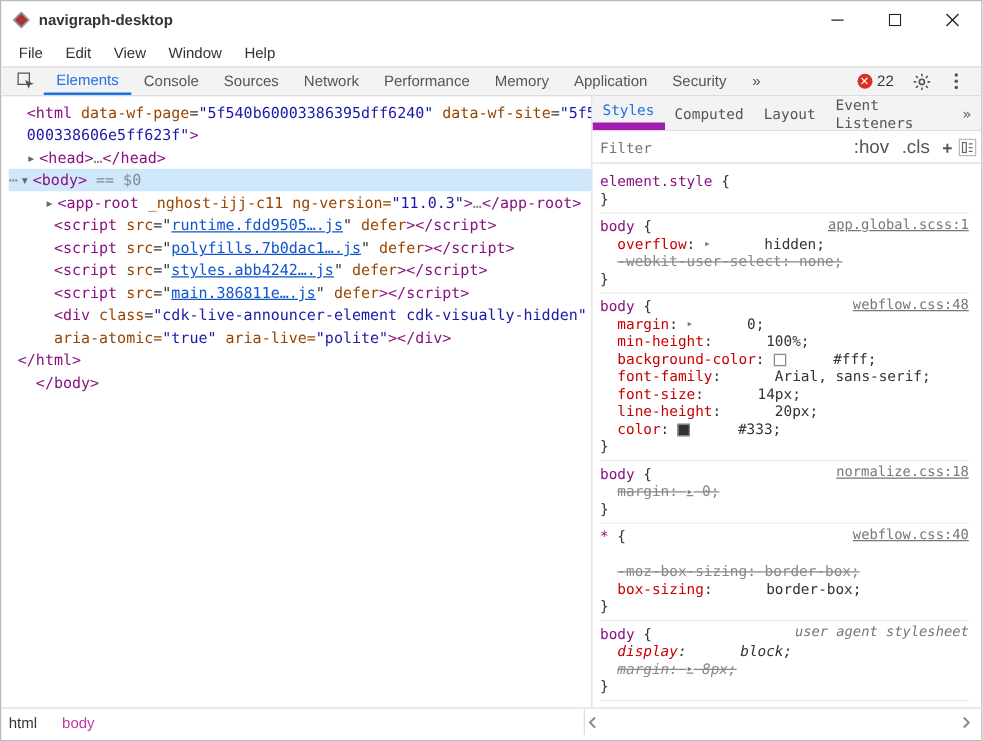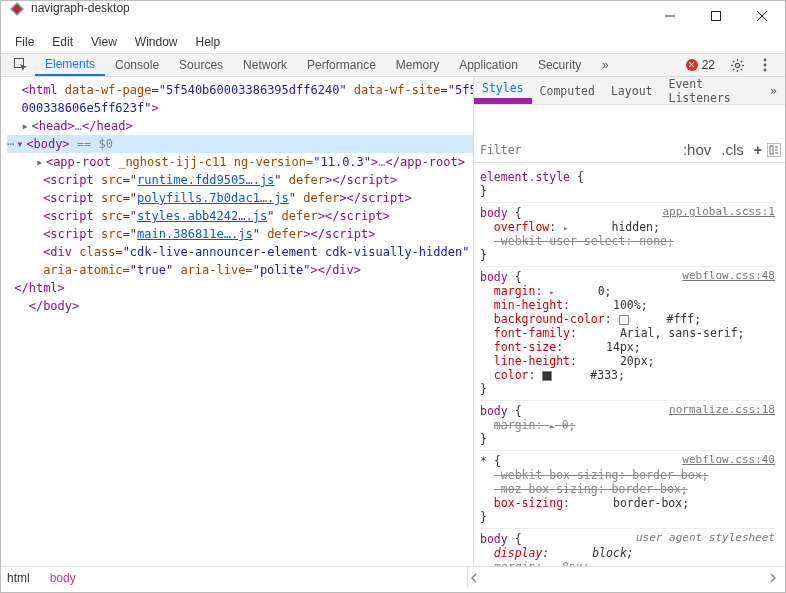--- a/index.html
+++ b/index.html
@@ -1,19 +1,19 @@
 <!DOCTYPE html>
 <html><head>
 <meta charset="utf-8">
 <style>
 * { box-sizing: border-box; }
 html, body { margin: 0; padding: 0; font-family: "Segoe UI", Arial, sans-serif; font-size: 12px; color: #333; }
 body { width: 786px; height: 593px; border: 1px solid #bbb; overflow: hidden; background: #fff; }
 
-.titlebar { height: 30px; display: flex; padding: 0 0 0 8px; }
+.titlebar { height: 30px; display: flex; align-items: center; padding: 0 0 0 8px; font-weight: bold; }
 .titlebar .appicon { width: 16px; height: 16px; display: flex; align-items: center; justify-content: center; margin-right: 6px; }
 .titlebar .title { font-size: 12px; }
 .titlebar .spacer { flex: 1; }
 .titlebar .winbtn { width: 46px; height: 30px; display: flex; align-items: center; justify-content: center; }
 
 .menubar { height: 22px; display: flex; align-items: center; padding: 0 6px; gap: 2px; }
 .menubar span { padding: 2px 8px; font-size: 12px; }
 
 .tabbar { height: 24px; border-top: 1px solid #ddd; border-bottom: 1px solid #ddd; display: flex; align-items: stretch; padding: 0 6px; background: #f3f3f3; }
 .tabbar .toolbtn { width: 28px; display: flex; align-items: center; justify-content: center; color: #555; }
@@ -32,21 +32,21 @@
 .t-tag { color: #881280; }
 .t-attr { color: #994500; }
 .t-val { color: #1a1aa6; }
 .t-link { color: #1155cc; text-decoration: underline; }
 .t-gray { color: #888; }
 
 .right { width: 312px; border-left: 1px solid #ddd; display: flex; flex-direction: column; font-family: Menlo, Consolas, monospace; font-size: 11.5px; overflow: hidden; }
 .styletabs { height: 28px; border-bottom: 1px solid #ddd; display: flex; align-items: stretch; background: #f3f3f3; }
 .styletabs .stab { padding: 0 8px; display: flex; align-items: center; color: #555; }
 .styletabs .stab.active { color: #1a73e8; border-bottom: 6px solid #a21caf; }
-.filterbar { height: 26px; border-bottom: 1px solid #ddd; display: flex; align-items: center; background: #fff; margin-top: 32px; }
+.filterbar { height: 26px; border-bottom: 1px solid #ddd; display: flex; align-items: center; background: #fff; }
 .filterbar input { border: none; flex: 1; padding: 4px 6px; font-family: inherit; font-size: 11.5px; outline: none; color: #888; }
 .filterbar .chip { padding: 0 5px; color: #555; font-family: "Segoe UI", Arial, sans-serif; font-size: 15px; cursor: pointer; }
 .filterbar .chipbox { border: 1px solid #bbb; width: 14px; height: 14px; display: flex; align-items: center; justify-content: center; margin-right: 4px; }
 
 .styles { flex: 1; overflow: hidden; padding: 4px 10px 4px 6px; }
 .rule { border-bottom: 1px solid #eee; padding: 3px 0 4px 0; position: relative; }
 .rule .src { position: absolute; right: 0; top: 2px; font-size: 11px; }
 .srclink { color: #777; text-decoration: underline; }
 .srcua { color: #777; font-style: italic; }
 .sel { color: #881280; }
@@ -211,21 +211,21 @@
       </div>
       <div class="rule">
         <div class="src"><span class="srclink">normalize.css:18</span></div>
         <span class="sel">body</span> <span class="brace">{</span><br>
         &nbsp;&nbsp;<span class="strike"><span class="prop">margin</span>: <span class="tri">▸</span> <span>0;</span></span><br>
         <span class="brace">}</span>
       </div>
       <div class="rule">
         <div class="src"><span class="srclink">webflow.css:40</span></div>
         <span class="sel">*</span> <span class="brace">{</span><br>
-        &nbsp;&nbsp;<span class="strike"><span class="prop">-webkit-box-sizing</span>: <span>border-box;</span></span><br>
+        &nbsp;&nbsp;<br>
         &nbsp;&nbsp;<span class="strike"><span class="prop">-moz-box-sizing</span>: <span>border-box;</span></span><br>
         &nbsp;&nbsp;<span class="prop">box-sizing</span>: <span class="valc">border-box;</span><br>
         <span class="brace">}</span>
       </div>
       <div class="rule">
         <div class="src"><span class="srcua">user agent stylesheet</span></div>
         <span class="sel">body</span> <span class="brace">{</span><br>
         &nbsp;&nbsp;<span class="italic"><span class="prop">display</span>: <span class="valc">block;</span></span><br>
         &nbsp;&nbsp;<span class="italic strike"><span class="prop">margin</span>: <span class="tri">▸</span> <span>8px;</span></span><br>
         <span class="brace">}</span>

